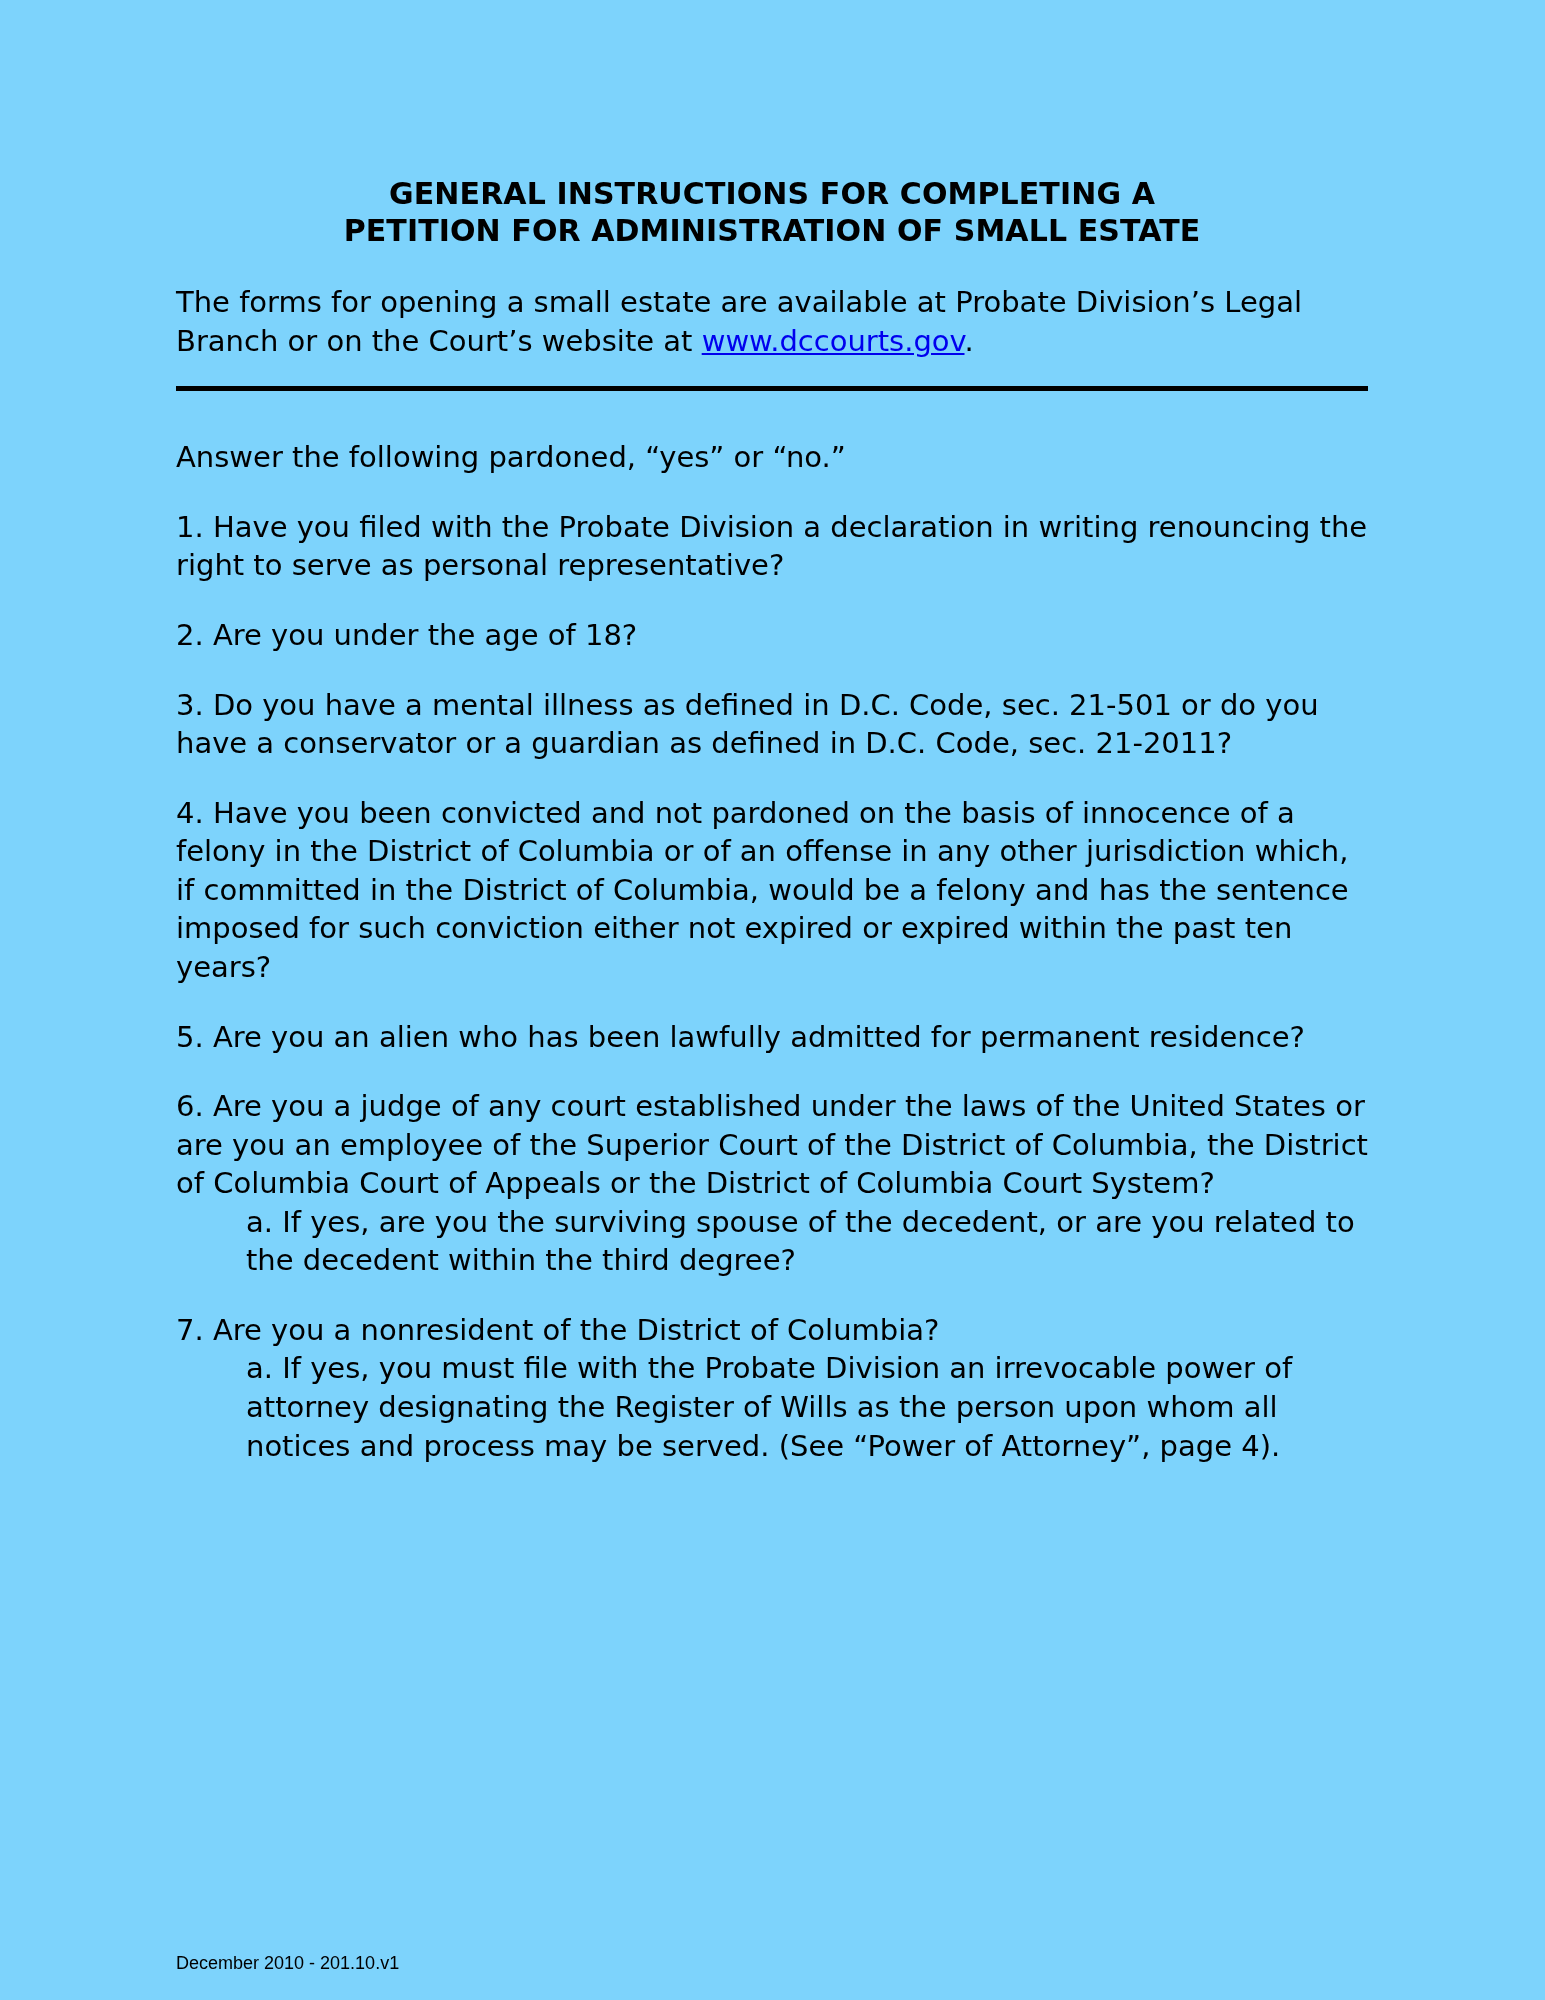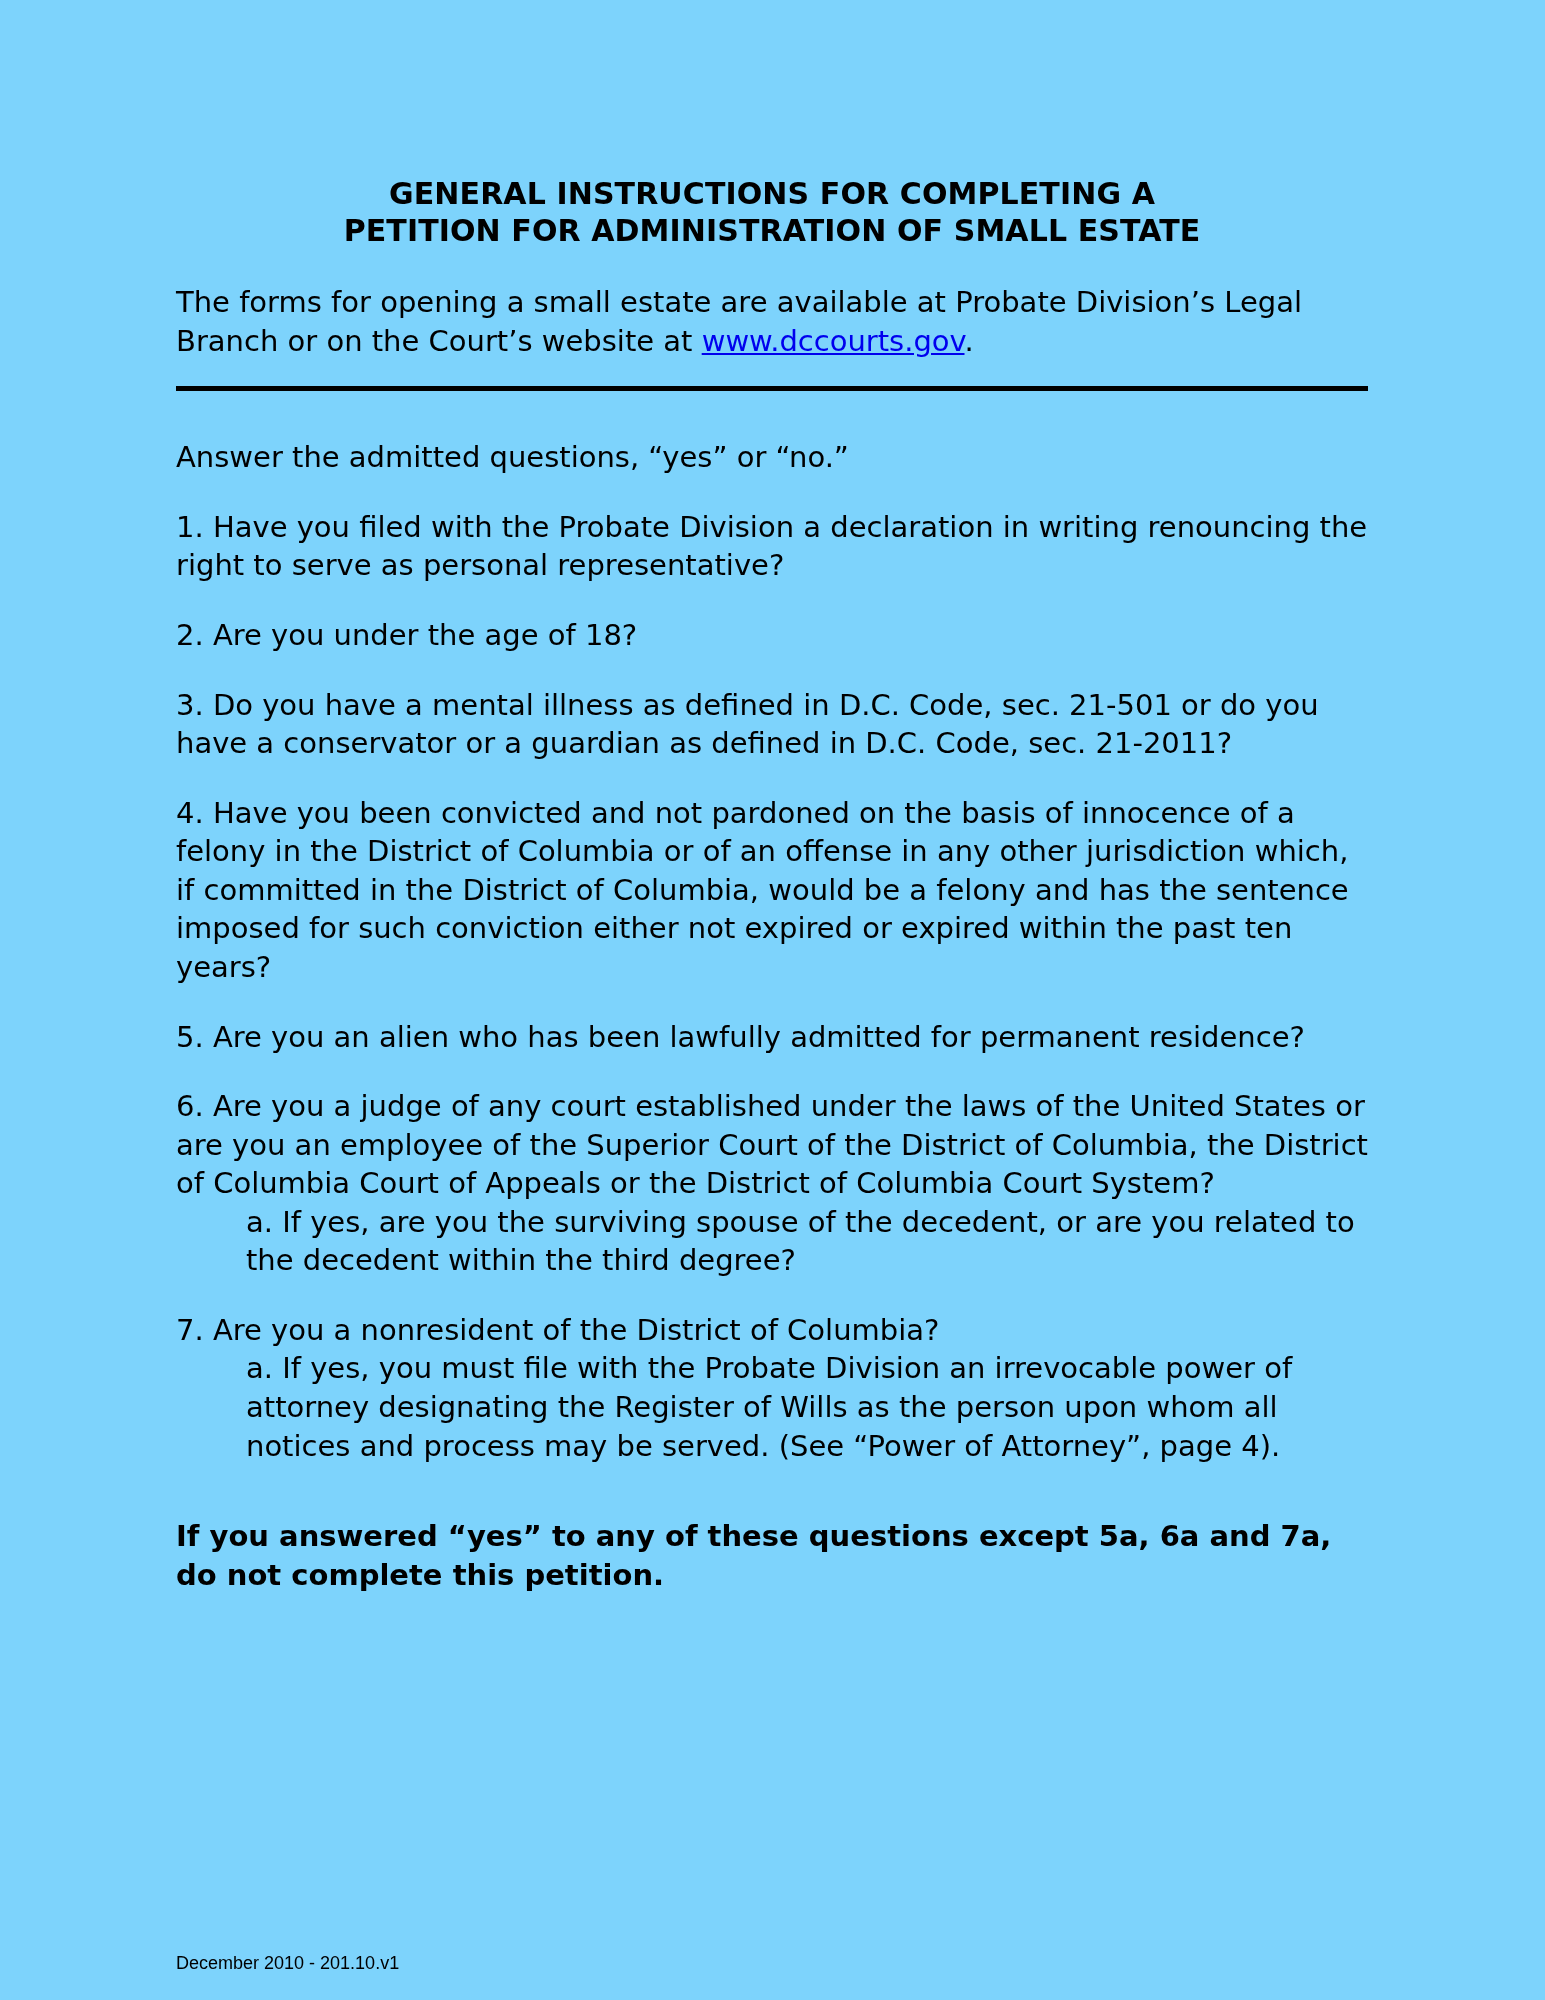--- a/index.html
+++ b/index.html
@@ -109,21 +109,21 @@
 
     <h1 class="doc-title">
       <span class="title-line">GENERAL INSTRUCTIONS FOR COMPLETING A</span>
       <span class="title-line">PETITION FOR ADMINISTRATION OF SMALL ESTATE</span>
     </h1>
 
     <p class="intro"><span>The forms for opening a small estate are available at Probate Division’s Legal Branch or on the Court’s website at </span><a class="link" href="#">www.dccourts.gov</a><span>.</span></p>
 
     <hr class="divider">
 
-    <p class="lead-in">Answer the admitted questions, “yes” or “no.”</p>
+    <p class="lead-in">Answer the following pardoned, “yes” or “no.”</p>
 
     <div class="qblock">
       <p class="qtext">1. Have you filed with the Probate Division a declaration in writing renouncing the right to serve as personal representative?</p>
     </div>
 
     <div class="qblock">
       <p class="qtext">2. Are you under the age of 18?</p>
     </div>
 
     <div class="qblock">
@@ -141,18 +141,17 @@
     <div class="qblock">
       <p class="qtext">6. Are you a judge of any court established under the laws of the United States or are you an employee of the Superior Court of the District of Columbia, the District of Columbia Court of Appeals or the District of Columbia Court System?</p>
       <p class="subitem">a. If yes, are you the surviving spouse of the decedent, or are you related to the decedent within the third degree?</p>
     </div>
 
     <div class="qblock">
       <p class="qtext">7. Are you a nonresident of the District of Columbia?</p>
       <p class="subitem">a. If yes, you must file with the Probate Division an irrevocable power of attorney designating the Register of Wills as the person upon whom all notices and process may be served. (See “Power of Attorney”, page 4).</p>
     </div>
 
-    <p class="closing">If you answered “yes” to any of these questions except 5a, 6a and 7a, do not complete this petition.</p>
 
   </div>
 
   <div class="footer">December 2010 - 201.10.v1</div>
 </div>
 
 </body></html>

